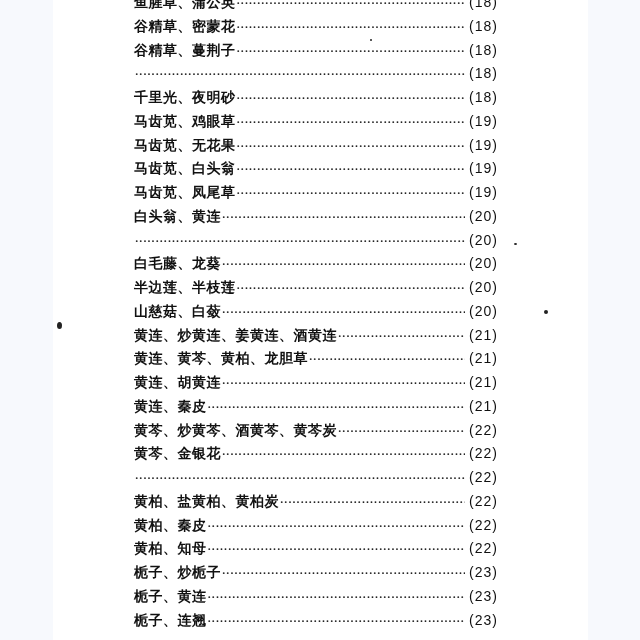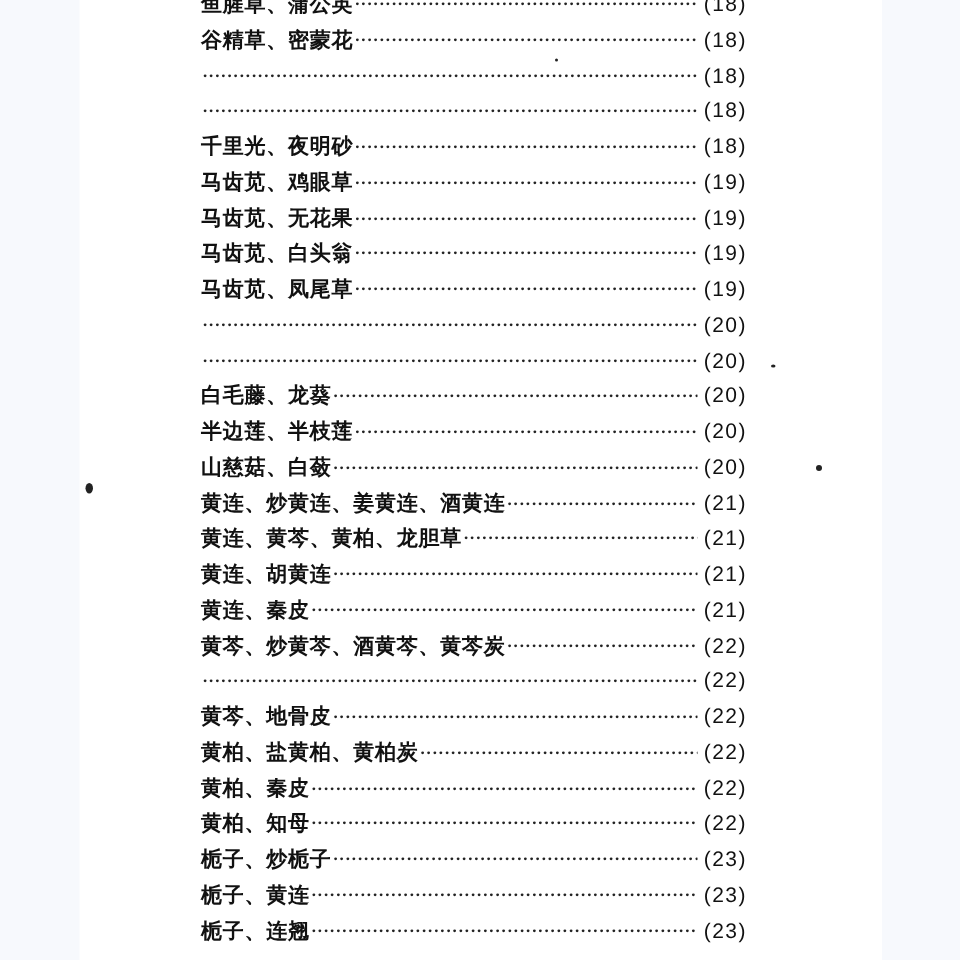--- a/index.html
+++ b/index.html
@@ -79,20 +79,21 @@
       <span class="toc-title">鱼腥草、蒲公英</span>
       <span class="toc-leader"></span>
       <span class="toc-page">(18)</span>
     </li>
   <li class="toc-row">
       <span class="toc-title">谷精草、密蒙花</span>
       <span class="toc-leader"></span>
       <span class="toc-page">(18)</span>
     </li>
   <li class="toc-row">
+      <span class="toc-title">谷精草、蔓荆子</span>
       <span class="toc-leader"></span>
       <span class="toc-page">(18)</span>
     </li>
   <li class="toc-row">
       <span class="toc-leader"></span>
       <span class="toc-page">(18)</span>
     </li>
   <li class="toc-row">
       <span class="toc-title">千里光、夜明砂</span>
       <span class="toc-leader"></span>
@@ -112,20 +113,21 @@
       <span class="toc-title">马齿苋、白头翁</span>
       <span class="toc-leader"></span>
       <span class="toc-page">(19)</span>
     </li>
   <li class="toc-row">
       <span class="toc-title">马齿苋、凤尾草</span>
       <span class="toc-leader"></span>
       <span class="toc-page">(19)</span>
     </li>
   <li class="toc-row">
+      <span class="toc-title">白头翁、黄连</span>
       <span class="toc-leader"></span>
       <span class="toc-page">(20)</span>
     </li>
   <li class="toc-row">
       <span class="toc-leader"></span>
       <span class="toc-page">(20)</span>
     </li>
   <li class="toc-row">
       <span class="toc-title">白毛藤、龙葵</span>
       <span class="toc-leader"></span>
@@ -160,25 +162,25 @@
       <span class="toc-title">黄连、秦皮</span>
       <span class="toc-leader"></span>
       <span class="toc-page">(21)</span>
     </li>
   <li class="toc-row">
       <span class="toc-title">黄芩、炒黄芩、酒黄芩、黄芩炭</span>
       <span class="toc-leader"></span>
       <span class="toc-page">(22)</span>
     </li>
   <li class="toc-row">
-      <span class="toc-leader"></span>
-      <span class="toc-page">(22)</span>
-    </li>
-  <li class="toc-row">
-      <span class="toc-title">黄芩、地骨皮</span>
+      <span class="toc-title">黄芩、金银花</span>
+      <span class="toc-leader"></span>
+      <span class="toc-page">(22)</span>
+    </li>
+  <li class="toc-row">
       <span class="toc-leader"></span>
       <span class="toc-page">(22)</span>
     </li>
   <li class="toc-row">
       <span class="toc-title">黄柏、盐黄柏、黄柏炭</span>
       <span class="toc-leader"></span>
       <span class="toc-page">(22)</span>
     </li>
   <li class="toc-row">
       <span class="toc-title">黄柏、秦皮</span>

